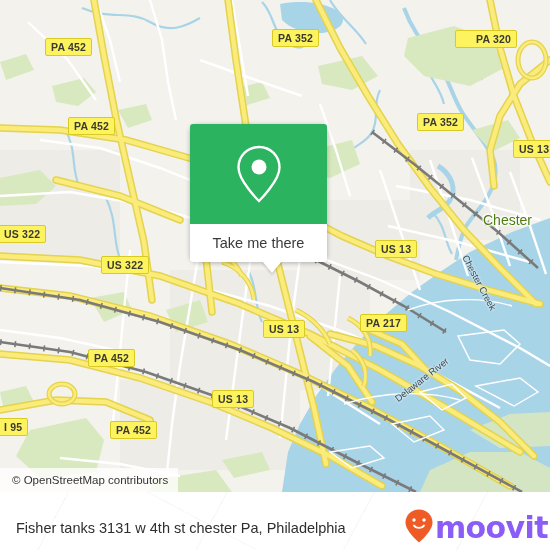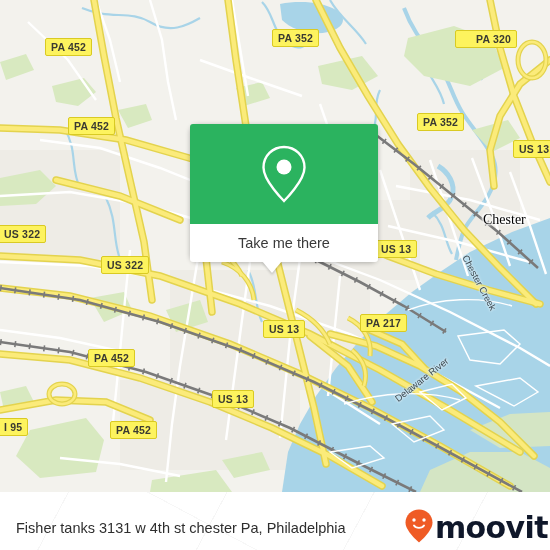--- a/index.html
+++ b/index.html
@@ -43,41 +43,41 @@
     white-space: nowrap;
     font-family: "Liberation Sans", sans-serif;
     display: flex;
     align-items: center;
     justify-content: center;
   }
 
   
   .place-label {
     position: absolute;
-    color: #000000;
+    color: #4d7c0f;
     font-size: 14px;
-    font-family: Liberation Serif, serif;
+    font-family: Liberation Sans, sans-serif;
     white-space: nowrap;
     text-shadow: 1px 0 2px #fff, -1px 0 2px #fff, 0 1px 2px #fff, 0 -1px 2px #fff,
                  1px 1px 2px #fff, -1px -1px 2px #fff;
   }
   .water-label {
     position: absolute;
     color: #3f4b52;
     font-size: 9.5px;
     font-family: "Liberation Sans", sans-serif;
     white-space: nowrap;
     text-shadow: 1px 0 2px #cfe7f3, -1px 0 2px #cfe7f3, 0 1px 2px #cfe7f3, 0 -1px 2px #cfe7f3;
   }
 
   
   #popup-card {
     position: absolute;
     left: 190px; top: 124px;
-    width: 188px; height: 138px;
+    width: 137px; height: 138px;
     border-radius: 8px;
     box-shadow: 0 1px 5px rgba(0,0,0,0.28);
     background: #ffffff;
     overflow: visible;
   }
   #popup-green {
     width: 100%; height: 100px;
     background: #2bb35f;
     border-radius: 3px 3px 0 0;
     display: flex; align-items: center; justify-content: center;
@@ -149,21 +149,21 @@
     font-family: "Liberation Sans", sans-serif;
     white-space: nowrap;
   }
   #moovit-logo {
     position: relative;
     display: flex;
     align-items: center;
     gap: 2px;
   }
   #moovit-wordmark {
-    color: #0f172a;
+    color: #8b5cf6;
     font-size: 30px;
     font-weight: bold;
     letter-spacing: -0.6px;
     font-family: "DejaVu Sans", sans-serif;
     line-height: 1;
   }
 </style>
 </head>
 <body>
 
@@ -383,20 +383,23 @@
             <circle cx="26" cy="24" r="7.5" fill="#ffffff"></circle>
           </svg>
         </span>
       </div>
       <div id="popup-footer">
         <span id="popup-label">Take me there</span>
       </div>
       <div id="popup-tail"></div>
     </div>
 
+    <div id="attribution">
+      <span>© OpenStreetMap contributors</span>
+    </div>
   </div>
 
   <div id="bottom-bar">
     <span id="footer-address">Fisher tanks 3131 w 4th st chester Pa, Philadelphia</span>
     <span id="moovit-logo">
       <span>
         <svg width="28" height="34" viewBox="0 0 28 34">
           <path d="M14 0.5 C 6.4 0.5, 0.5 6.4, 0.5 13.6 C 0.5 22.5, 14 33.5, 14 33.5 C 14 33.5, 27.5 22.5, 27.5 13.6 C 27.5 6.4, 21.6 0.5, 14 0.5 Z" fill="#ef5b25"></path>
           <circle cx="9" cy="11" r="1.7" fill="#ffffff"></circle>
           <circle cx="19" cy="11" r="1.7" fill="#ffffff"></circle>

